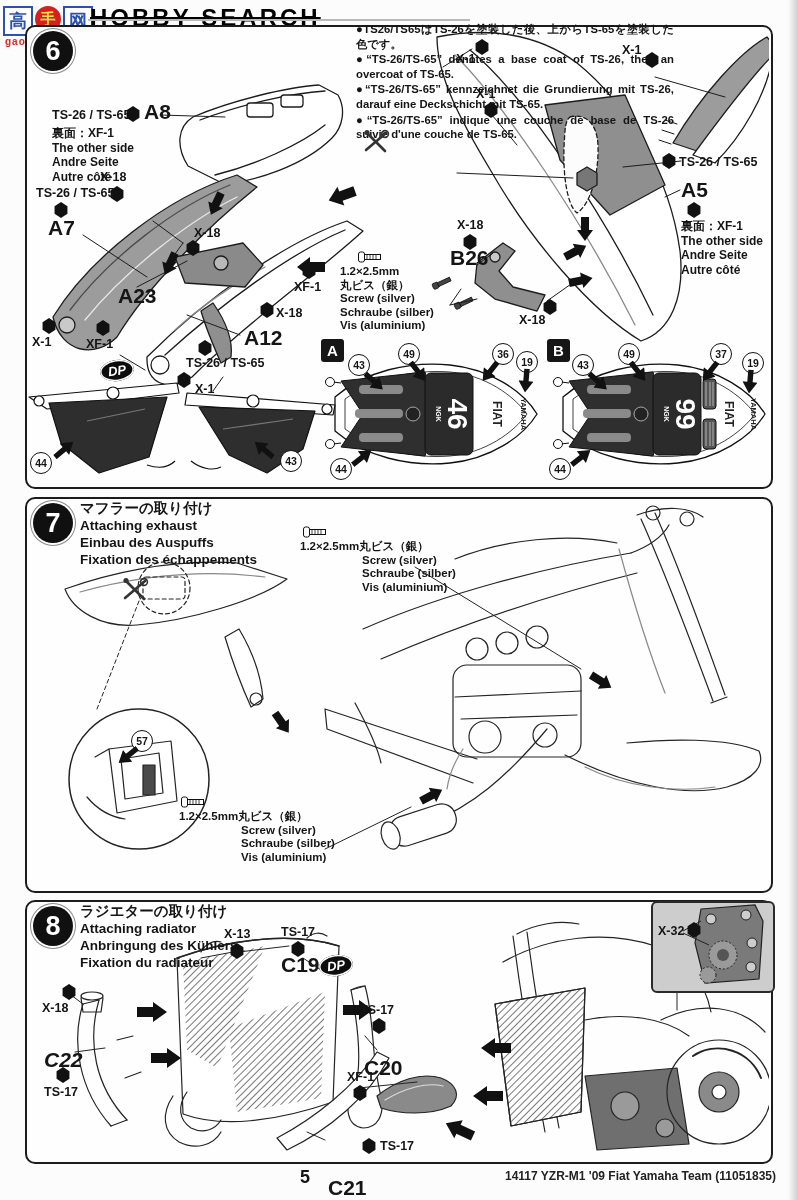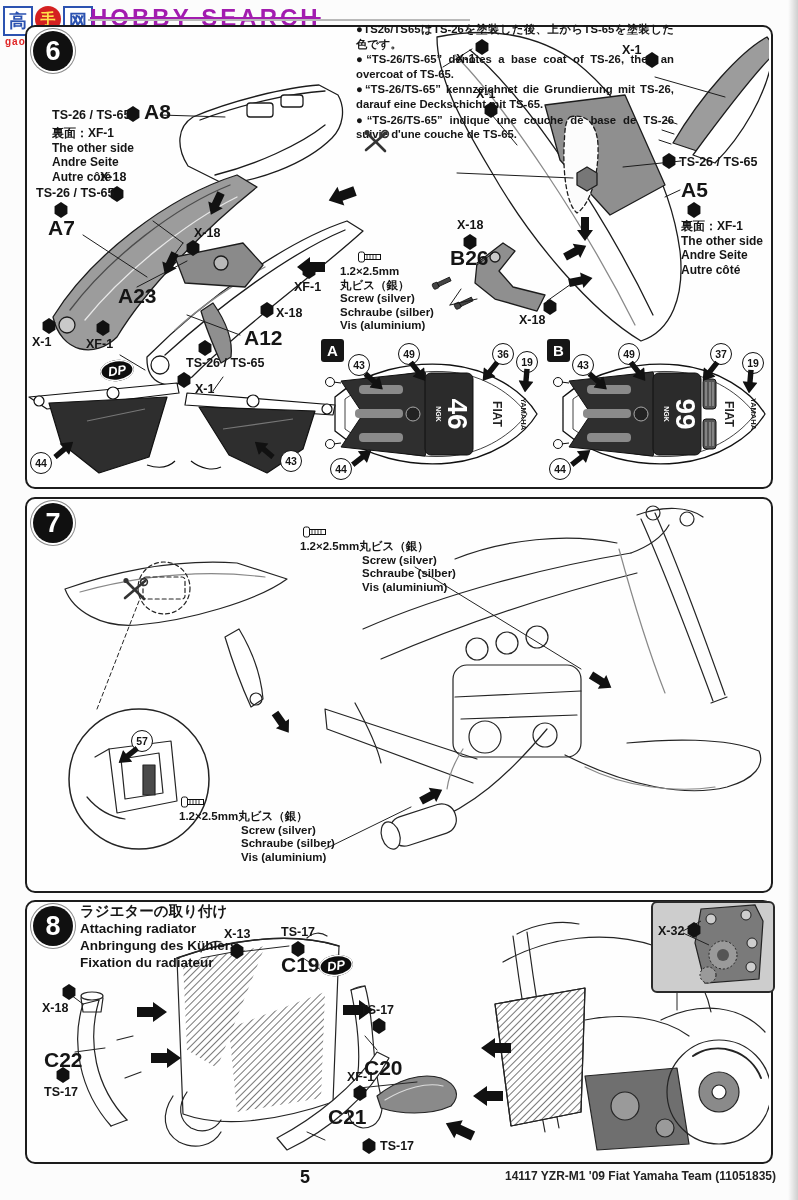--- a/index.html
+++ b/index.html
@@ -32,21 +32,21 @@
       font-size:13px;font-weight:700;font-style:italic;box-shadow:0 0 0 1.5px #fff inset;}
   .circ{width:20px;height:20px;border:1.6px solid #111;border-radius:50%;background:#fff;
         display:flex;align-items:center;justify-content:center;font-size:10.5px;font-weight:700;}
   .arr{width:24px;height:15px;background:#111;
        clip-path:polygon(0 32%,52% 32%,52% 0,100% 50%,52% 100%,52% 68%,0 68%);}
   .sqbadge{width:23px;height:23px;background:#161616;color:#fff;display:flex;align-items:center;
         justify-content:center;font-size:15px;font-weight:700;border-radius:3px;}
   .footerpg{font-size:18px;font-weight:700;}
   .footerkit{font-size:12px;font-weight:700;color:#222;}
   
-  .wm-brand{font-size:24px;font-weight:700;letter-spacing:3px;color:#a21caf;
+  .wm-brand{font-size:24px;font-weight:700;letter-spacing:3px;color:#000000;
             text-decoration:line-through;}
   .wm-line{height:2px;background:#b9b9b9;}
   .wm-box{width:26px;height:26px;border:2px solid #2b52b0;color:#2b52b0;display:flex;
           align-items:center;justify-content:center;font-size:18px;font-weight:700;background:#fff;}
   .wm-thumb{width:26px;height:26px;border-radius:50%;background:#d42020;color:#ffe24a;display:flex;
           align-items:center;justify-content:center;font-size:15px;font-weight:700;}
   .wm-url{font-size:10px;font-weight:700;color:#e02525;letter-spacing:1px;}
   .inset8{position:absolute;background:#cdcdcd;border:2px solid #2a2a2a;border-radius:6px;}
   .edge{position:absolute;right:0;top:0;width:10px;height:1200px;
         background:linear-gradient(to right,rgba(0,0,0,0),rgba(0,0,0,.18));}
@@ -469,20 +469,26 @@
   <div class="abs arr" style="left:738px;top:374px;transform:rotate(95deg);"></div>
   <div class="abs circ" style="left:549px;top:458px;">44</div>
   <div class="abs arr" style="left:569px;top:450px;transform:rotate(-38deg);"></div>
 
   <div class="abs circ" style="left:30px;top:452px;">44</div>
   <div class="abs arr" style="left:52px;top:442px;transform:rotate(-40deg);"></div>
   <div class="abs circ" style="left:280px;top:450px;">43</div>
   <div class="abs arr" style="left:252px;top:442px;transform:rotate(220deg);"></div>
 
   <div class="abs step" style="left:33px;top:503px;">7</div>
+  <div class="abs titleblock" style="left:80px;top:500px;">
+    <span class="t-ja">マフラーの取り付け</span>
+    <span class="t-l">Attaching exhaust</span>
+    <span class="t-l">Einbau des Auspuffs</span>
+    <span class="t-l">Fixation des échappements</span>
+  </div>
 
   <svg class="abs" style="left:303px;top:526px;" width="26" height="12" viewBox="0 0 26 12">
     <rect x="0.5" y="1" width="6" height="10" rx="2" fill="#fff" stroke="#111"></rect>
     <rect x="6.5" y="3.5" width="16" height="5" fill="#fff" stroke="#111"></rect>
     <path d="M9,3.5 v5 M12,3.5 v5 M15,3.5 v5 M18,3.5 v5" stroke="#111" stroke-width=".8"></path>
   </svg>
   <div class="abs screwtxt" style="left:300px;top:540px;">
     <div>1.2×2.5mm丸ビス（銀）</div>
     <div style="padding-left:62px;">Screw (silver)</div>
     <div style="padding-left:62px;">Schraube (silber)</div>
@@ -528,28 +534,28 @@
   <div class="abs part" style="left:281px;top:953px;">C19</div>
   <div class="abs dp" style="left:319px;top:955px;transform:rotate(-8deg);">DP</div>
 
   <div class="abs hex" style="left:62px;top:984px;"></div>
   <div class="abs code" style="left:42px;top:1001px;">X-18</div>
 
   <div class="abs code" style="left:360px;top:1003px;">TS-17</div>
   <div class="abs hex" style="left:372px;top:1018px;"></div>
   <div class="abs part" style="left:364px;top:1030px;margin-top:26px;">C20</div>
 
-  <div class="abs part" style="left:44px;top:1048px;">C22</div>
+  <div class="abs part" style="left:44px;top:1048px;font-style:italic;">C22</div>
   <div class="abs hex" style="left:56px;top:1067px;"></div>
   <div class="abs code" style="left:44px;top:1085px;">TS-17</div>
 
   <div class="abs code" style="left:347px;top:1070px;">XF-1</div>
   <div class="abs hex" style="left:353px;top:1085px;"></div>
 
-  <div class="abs part" style="left:328px;top:1105px;">C21</div>
+  <div class="abs part" style="left:328px;top:1176px;">C21</div>
   <div class="abs hex" style="left:362px;top:1138px;"></div>
   <div class="abs code" style="left:380px;top:1139px;">TS-17</div>
 
   <div class="abs code" style="left:658px;top:924px;">X-32</div>
   <div class="abs hex" style="left:687px;top:922px;"></div>
 
   <div class="abs footerpg" style="left:300px;top:1167px;">5</div>
   <div class="abs footerkit" style="left:505px;top:1169px;">14117  YZR-M1 '09 Fiat Yamaha Team (11051835)</div>
 
   <div class="edge"></div>

